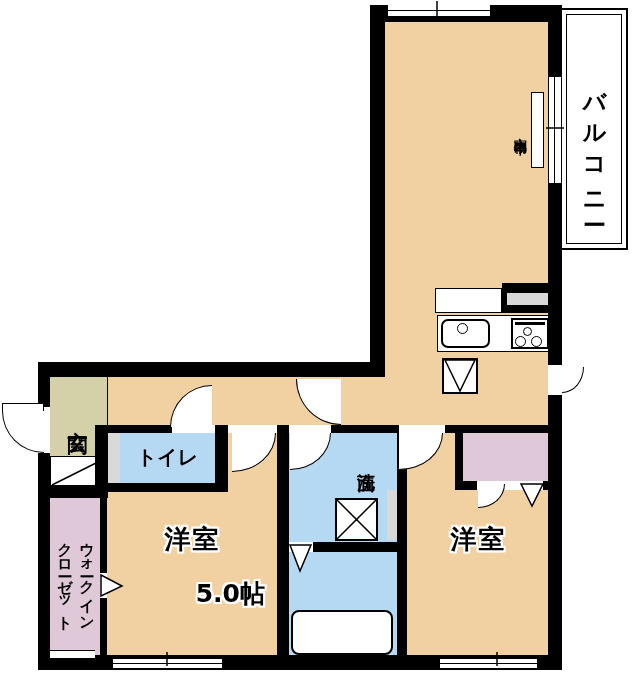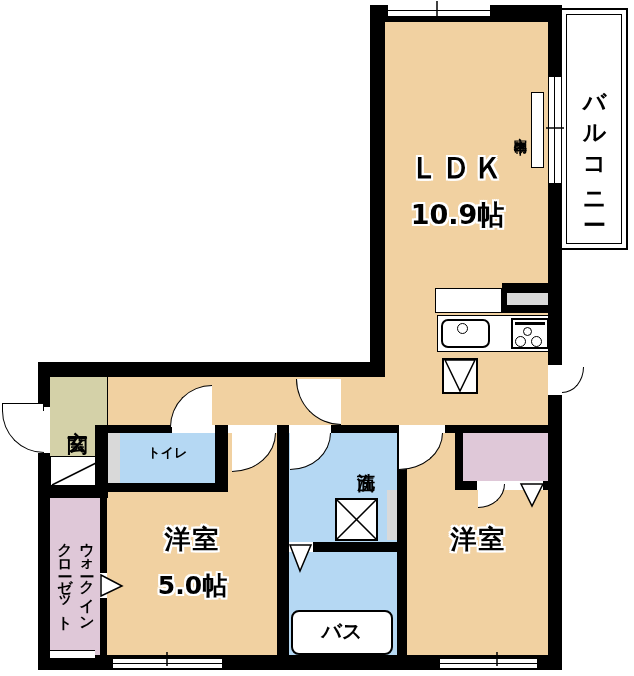--- a/index.html
+++ b/index.html
@@ -127,40 +127,35 @@
     <polygon points="290,545 300,571 311,545" fill="#fff" stroke="#000" stroke-width="1.5"></polygon>
     <polygon points="101,575 122,586 101,596" fill="#fff" stroke="#000" stroke-width="1.5"></polygon>
     <line x1="337" y1="500" x2="376" y2="539" stroke="#000" stroke-width="1.5"></line>
     <line x1="376" y1="500" x2="337" y2="539" stroke="#000" stroke-width="1.5"></line>
     <line x1="437" y1="1" x2="437" y2="17" stroke="#000" stroke-width="1.5"></line>
     <line x1="546" y1="128" x2="564" y2="128" stroke="#000" stroke-width="1.5"></line>
     <line x1="167" y1="652" x2="167" y2="666" stroke="#000" stroke-width="1.5"></line>
     <line x1="497" y1="652" x2="497" y2="666" stroke="#000" stroke-width="1.5"></line>
   </svg>
 
-  <div class="lbl halo" style="left:390px;top:148px;width:135px;">
-    <div style="position:static;font-size:30px;letter-spacing:2px;">ＬＤＫ</div>
-    <div style="position:static;font-size:27px;margin-top:8px;">10.9帖</div>
-  </div>
 
   <div class="lbl vtext" style="left:577px;top:52px;width:34px;height:190px;font-size:23px;letter-spacing:8px;">バルコニー</div>
 
   <div class="lbl vtext" style="left:511px;top:97px;width:18px;height:68px;font-size:13px;letter-spacing:2px;">室内物干</div>
 
   <div class="lbl vtext" style="left:68px;top:390px;width:24px;height:58px;font-size:20px;letter-spacing:4px;">玄関</div>
 
-  <div class="lbl" style="left:120px;top:444px;width:95px;font-size:13px;">トイレ</div>
+  <div class="lbl" style="left:120px;top:444px;width:95px;font-size:20px;">トイレ</div>
 
   <div class="lbl vtext" style="left:354px;top:437px;width:24px;height:48px;font-size:18px;letter-spacing:3px;">洗面</div>
 
-  <div class="lbl" style="left:291px;top:618px;width:102px;font-size:20px;">バス</div>
 
   <div class="lbl halo" style="left:120px;top:522px;width:145px;">
     <div style="position:static;font-size:26px;letter-spacing:2px;">洋室</div>
-    <div style="position:static;font-size:25px;margin-top:12px;">5.0帖</div>
+    <div style="position:static;font-size:25px;margin-top:20px;text-align:right;">5.0帖</div>
   </div>
 
   <div class="lbl halo" style="left:412px;top:522px;width:133px;">
     <div style="position:static;font-size:26px;letter-spacing:2px;">洋室</div>
   </div>
 
 
   <div class="lbl vtext pre" style="left:54px;top:505px;width:44px;height:145px;font-size:15px;line-height:22px;letter-spacing:1px;">ウォークイン
 クローゼット</div>
 

